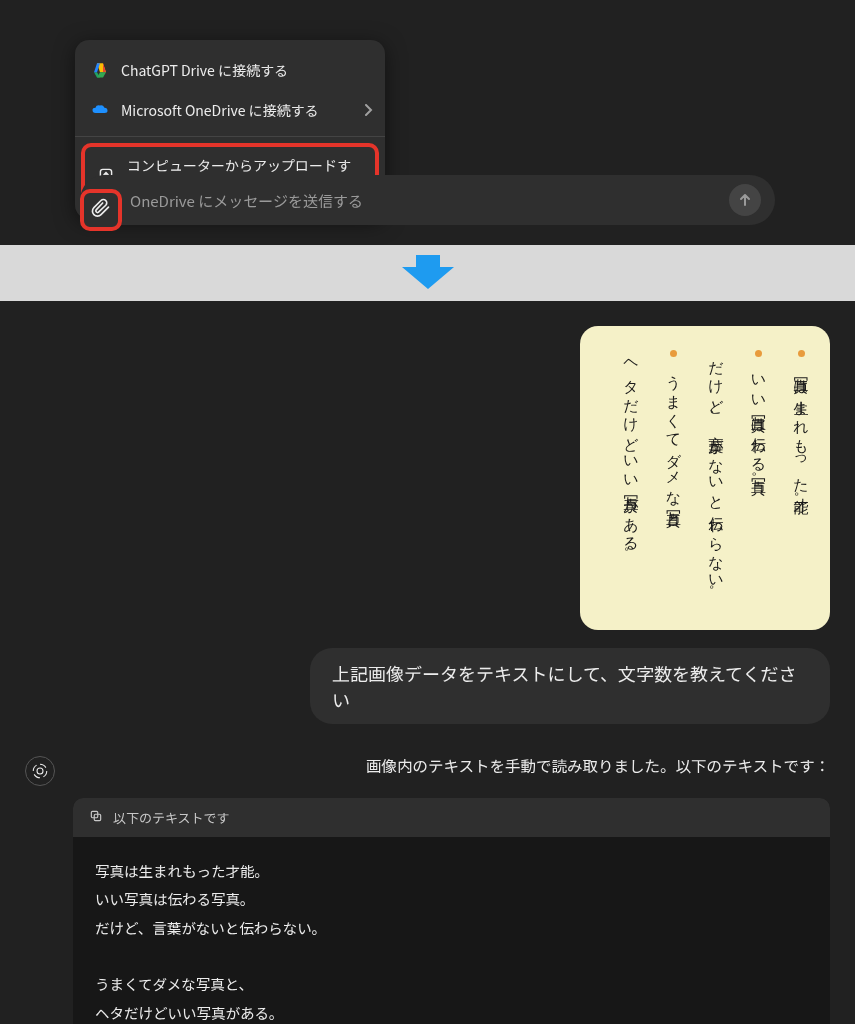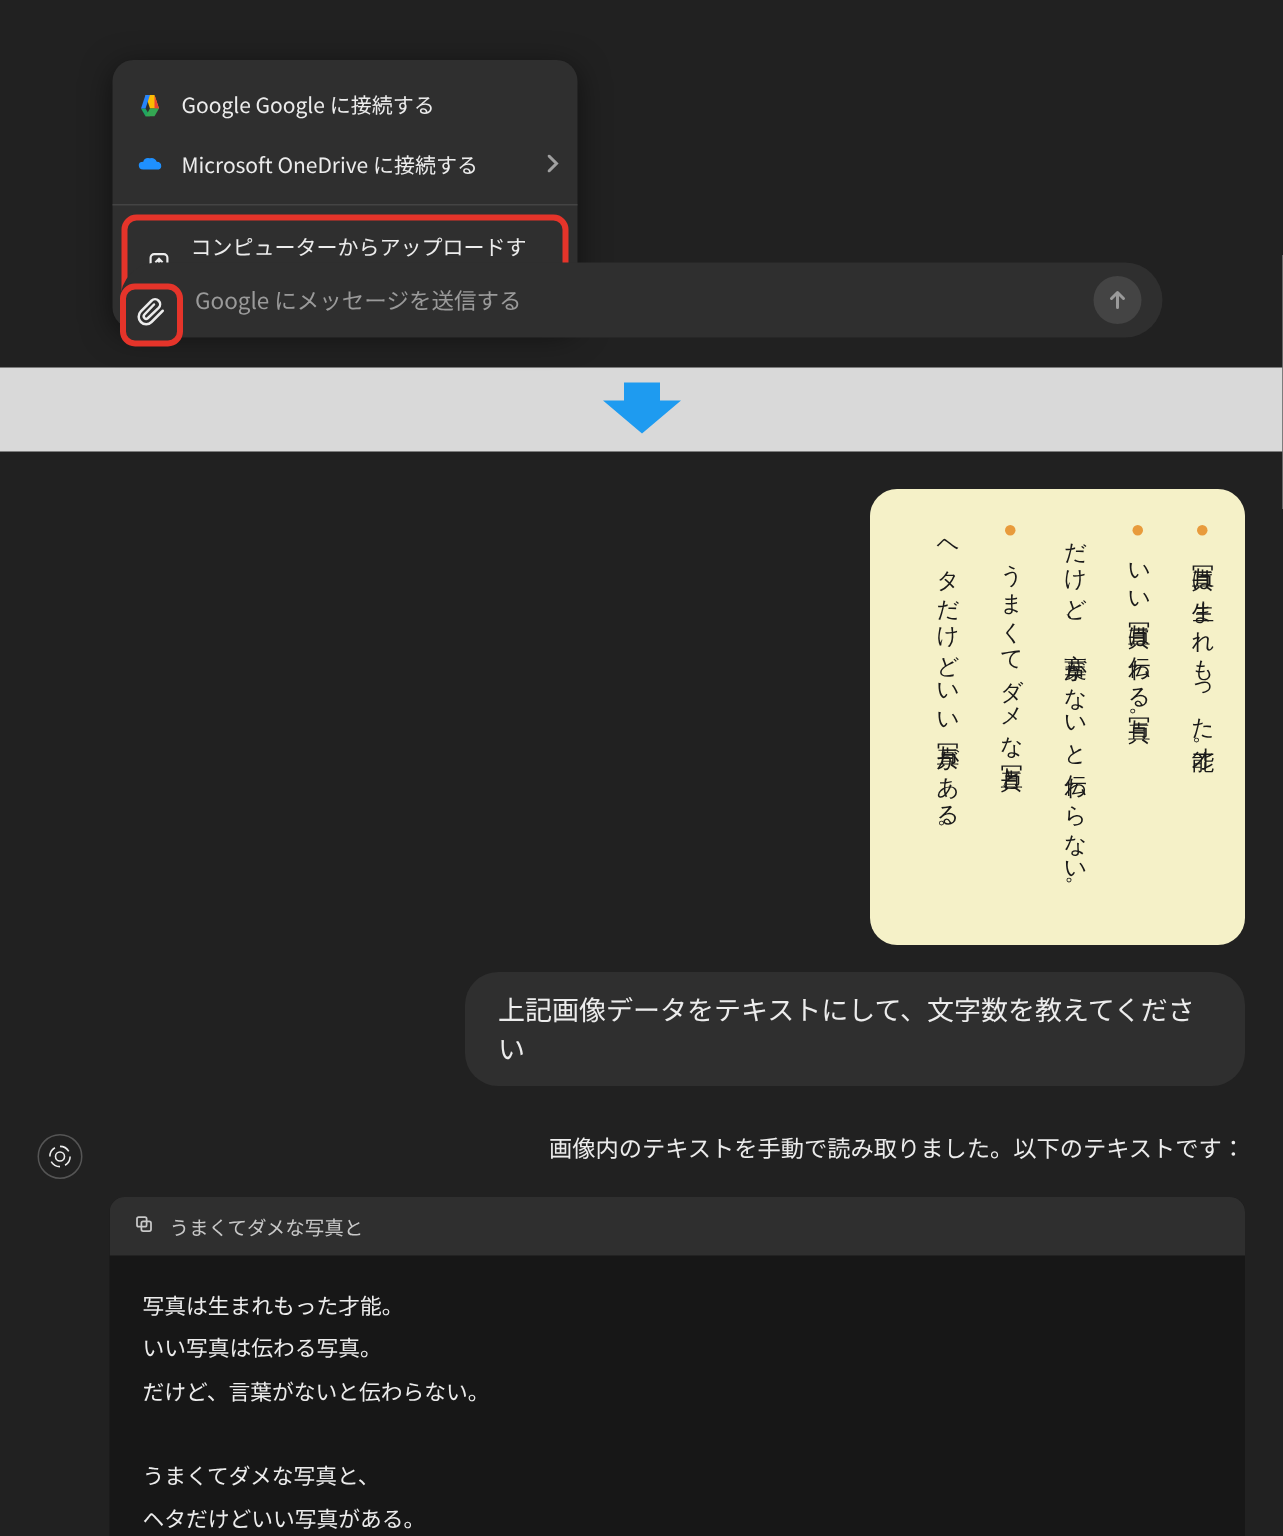--- a/index.html
+++ b/index.html
@@ -195,21 +195,21 @@
     <div class="dropdown-item">
       <span class="icon-slot">
         <svg viewBox="0 0 24 24" width="18" height="18">
           <polygon points="4,15 8,15 12,22 8,22" fill="#1fa463"></polygon>
           <polygon points="8,3 16,3 20,15 12,15" fill="#fcd048" style="fill:#fbbc04"></polygon>
           <polygon points="8,3 4,15 8,15 12,3" fill="#2684fc"></polygon>
           <polygon points="16,3 20,15 16,15" fill="#ea4335"></polygon>
           <polygon points="12,15 20,15 16,22 8,22" fill="#34a853"></polygon>
         </svg>
       </span>
-      <span>Google Google に接続する</span>
+      <span>ChatGPT Drive に接続する</span>
     </div>
 
     <div class="dropdown-item has-chevron">
       <span class="icon-slot">
         <svg viewBox="0 0 24 16" width="18" height="14">
           <path d="M6 12 Q2 12 2 8 Q2 5 6 5 Q7 1 12 2 Q16 1 18 5 Q22 5 22 9 Q22 12 18 12 Z" fill="#1e90ff"></path>
         </svg>
       </span>
       <span>Microsoft OneDrive に接続する</span>
       <span class="chevron-right">
@@ -227,21 +227,21 @@
           <rect x="3" y="3" width="14" height="14" rx="3"></rect>
           <path d="M10 13 V7 M7 10 L10 7 L13 10"></path>
         </svg>
       </span>
       <span>コンピューターからアップロードする</span>
     </div>
   </div>
 
   <div class="input-bar">
     <span style="width:24px"></span>
-    <span class="placeholder">Google にメッセージを送信する</span>
+    <span class="placeholder">OneDrive にメッセージを送信する</span>
     <span class="send-circle">
       <svg width="14" height="14" viewBox="0 0 14 14">
           <path d="M7 12 V2 M3 6 L7 2 L11 6" stroke="#9a9a9a" stroke-width="2" fill="none" stroke-linecap="round" stroke-linejoin="round"></path>
         </svg>
     </span>
   </div>
 
   <div class="attach-highlight">
     <span>
       <svg width="20" height="22" viewBox="0 0 24 24" fill="none" stroke="#ececec" stroke-width="2" stroke-linecap="round">
@@ -281,21 +281,21 @@
       <div class="assistant-text-1">画像内のテキストを手動で読み取りました。以下のテキストです：</div>
 
       <div class="code-block">
         <div class="code-header">
           <span>
             <svg width="14" height="14" viewBox="0 0 24 24" fill="none" stroke="#c8c8c8" stroke-width="2">
               <rect x="9" y="9" width="11" height="11" rx="2"></rect>
               <rect x="4" y="4" width="11" height="11" rx="2"></rect>
             </svg>
           </span>
-          <span>うまくてダメな写真と</span>
+          <span>以下のテキストです</span>
         </div>
         <div class="code-body">写真は生まれもった才能。
 いい写真は伝わる写真。
 だけど、言葉がないと伝わらない。
 
 うまくてダメな写真と、
 ヘタだけどいい写真がある。</div>
       </div>
 
     </div>

